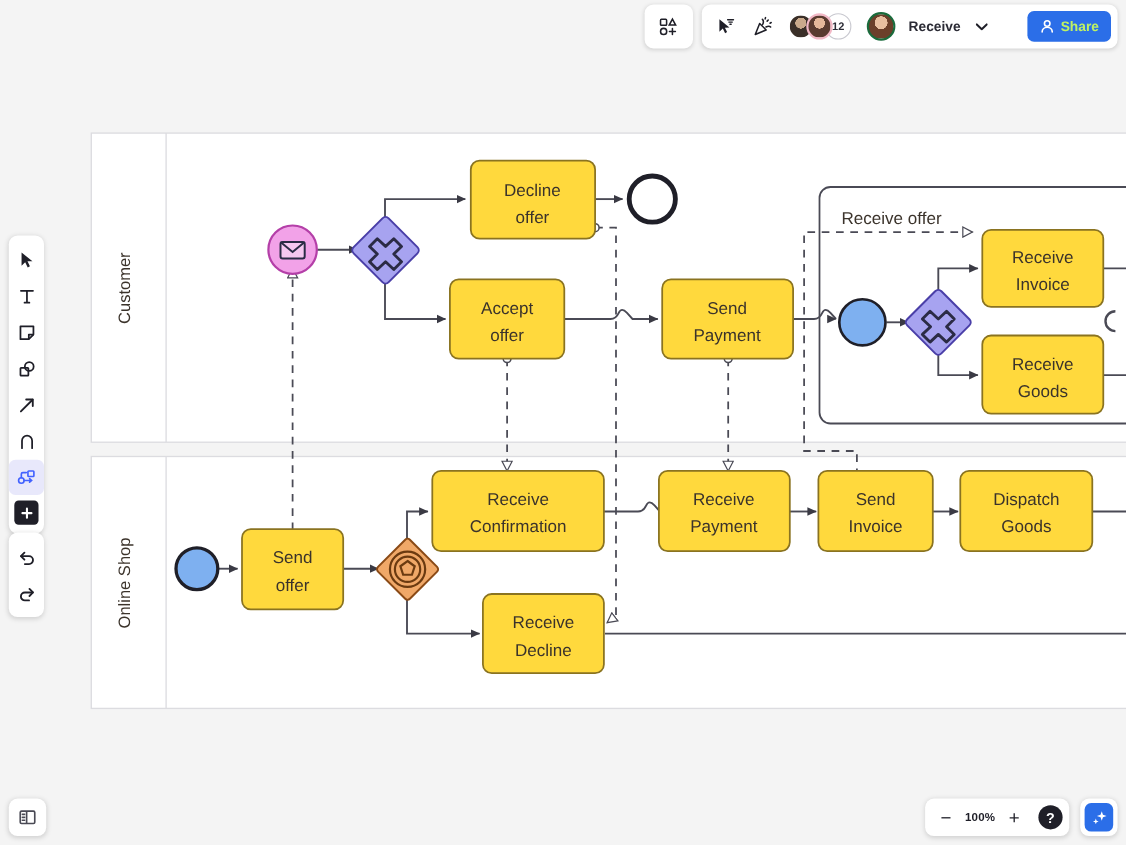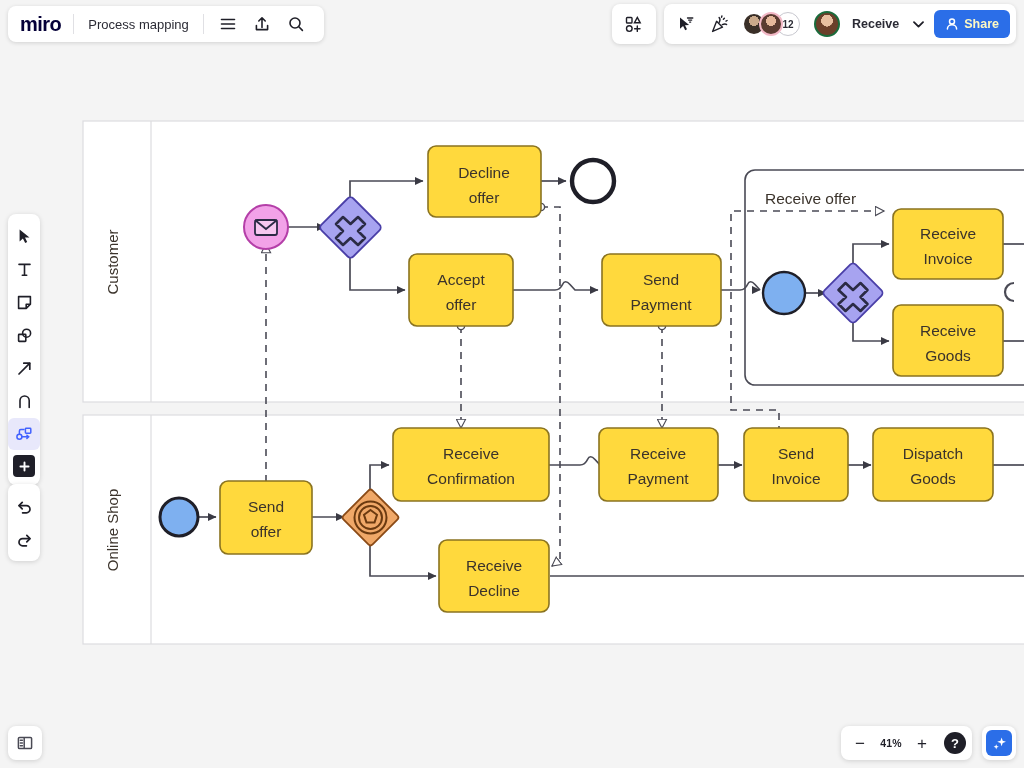--- a/index.html
+++ b/index.html
@@ -63,23 +63,23 @@
     border: 2px solid #1a6b3c;
     background: radial-gradient(circle at 50% 35%, #e8bfa0 0 32%, #6b3f2a 33% 100%);
   }
   .present-btn {
     display: flex; align-items: center; gap: 14px;
     font-size: 12.5px; font-weight: 600; color: #2b2b35;
     padding: 0 8px 0 10px; height: 28px; border-radius: 6px; cursor: pointer;
   }
   .share-btn {
     display: flex; align-items: center; gap: 5px;
-    background: #2b6ee8; color: #fef9c3; font-size: 12.5px; font-weight: 600;
+    background: #2b6ee8; color: #bef264; font-size: 12.5px; font-weight: 600;
     height: 28px; padding: 0 11px; border-radius: 6px;
-    border: none; cursor: pointer; font-family: inherit;
+    border: none; cursor: pointer; font-family: inherit; margin-left: 26px;
   }
 
   
   .lefttools {
     position: absolute; left: 8px; top: 214px;
     background: #fff; border-radius: 8px;
     box-shadow: 0 1px 5px rgba(0,0,0,.15);
     padding: 6px 0; display: flex; flex-direction: column; align-items: center; gap: 1px;
   }
   .lefttools2 {
@@ -318,45 +318,20 @@
       </g>
 
       <g>
         <rect x="873" y="428" width="120" height="73" rx="8" fill="#FFD93D" stroke="#8a7320" stroke-width="1.6"></rect>
         <text class="dgm-text" x="933" y="459" font-size="15.5" text-anchor="middle">Dispatch</text>
         <text class="dgm-text" x="933" y="484" font-size="15.5" text-anchor="middle">Goods</text>
       </g>
     </g>
   </svg>
 
-  <div class="topbar-left">
-    <div class="miro-logo">miro</div>
-    <div class="vsep"></div>
-    <div class="board-title">Process mapping</div>
-    <div class="vsep"></div>
-    <div class="icon-group">
-      <div class="tb-icon">
-        <svg width="18" height="18" viewBox="0 0 18 18" fill="none" stroke="#1f1f28" stroke-width="1.6" stroke-linecap="round">
-          <path d="M2.5,4.5 H15.5 M2.5,9 H15.5 M2.5,13.5 H15.5"></path>
-        </svg>
-      </div>
-      <div class="tb-icon">
-        <svg width="18" height="18" viewBox="0 0 18 18" fill="none" stroke="#1f1f28" stroke-width="1.6" stroke-linecap="round" stroke-linejoin="round">
-          <path d="M9,12.5 V2.8 M5.8,6 L9,2.8 L12.2,6"></path>
-          <path d="M3.4,10.5 V14.6 H14.6 V10.5"></path>
-        </svg>
-      </div>
-      <div class="tb-icon">
-        <svg width="18" height="18" viewBox="0 0 18 18" fill="none" stroke="#1f1f28" stroke-width="1.6" stroke-linecap="round">
-          <circle cx="8" cy="8" r="5"></circle>
-            <path d="M11.8,11.8 L15.4,15.4"></path>
-        </svg>
-      </div>
-    </div>
-  </div>
 
   <div class="topbar-right">
     <div class="tr-card">
       <div class="tb-icon">
         <svg width="19" height="19" viewBox="0 0 19 19" fill="none" stroke="#1f1f28" stroke-width="1.4">
           <rect x="2.5" y="2.5" width="5.5" height="5.5" rx="0.8"></rect>
           <path d="M13.3,2.4 L16.2,7.8 H10.4 z"></path>
           <circle cx="5.3" cy="13.6" r="2.8"></circle>
           <path d="M13.3,11 V16.4 M10.6,13.7 H16" stroke-linecap="round"></path>
         </svg>
@@ -466,21 +441,21 @@
   <div class="bl-panel">
     <svg width="18" height="18" viewBox="0 0 18 18" fill="none" stroke="#4a4a55" stroke-width="1.5">
       <rect x="2.4" y="3.4" width="13.2" height="11.2" rx="1.2"></rect>
       <path d="M8.2,3.4 V14.6"></path>
       <path d="M4.3,6.3 H6.4 M4.3,9 H6.4 M4.3,11.7 H6.4" stroke-linecap="round"></path>
     </svg>
   </div>
 
   <div class="br-zoom">
     <div class="zoom-btn">−</div>
-    <div class="zoom-val">41%</div>
+    <div class="zoom-val">100%</div>
     <div class="zoom-btn">+</div>
     <div class="help-btn">?</div>
   </div>
 
   <div class="br-ai">
     <div class="ai-sq">
       <svg width="17" height="17" viewBox="0 0 17 17" fill="#fff">
         <path d="M10.6,2.4 L11.7,5.7 L15,6.8 L11.7,7.9 L10.6,11.2 L9.5,7.9 L6.2,6.8 L9.5,5.7 z"></path>
         <path d="M5.2,9.2 L5.9,11.1 L7.8,11.8 L5.9,12.5 L5.2,14.4 L4.5,12.5 L2.6,11.8 L4.5,11.1 z"></path>
       </svg>

